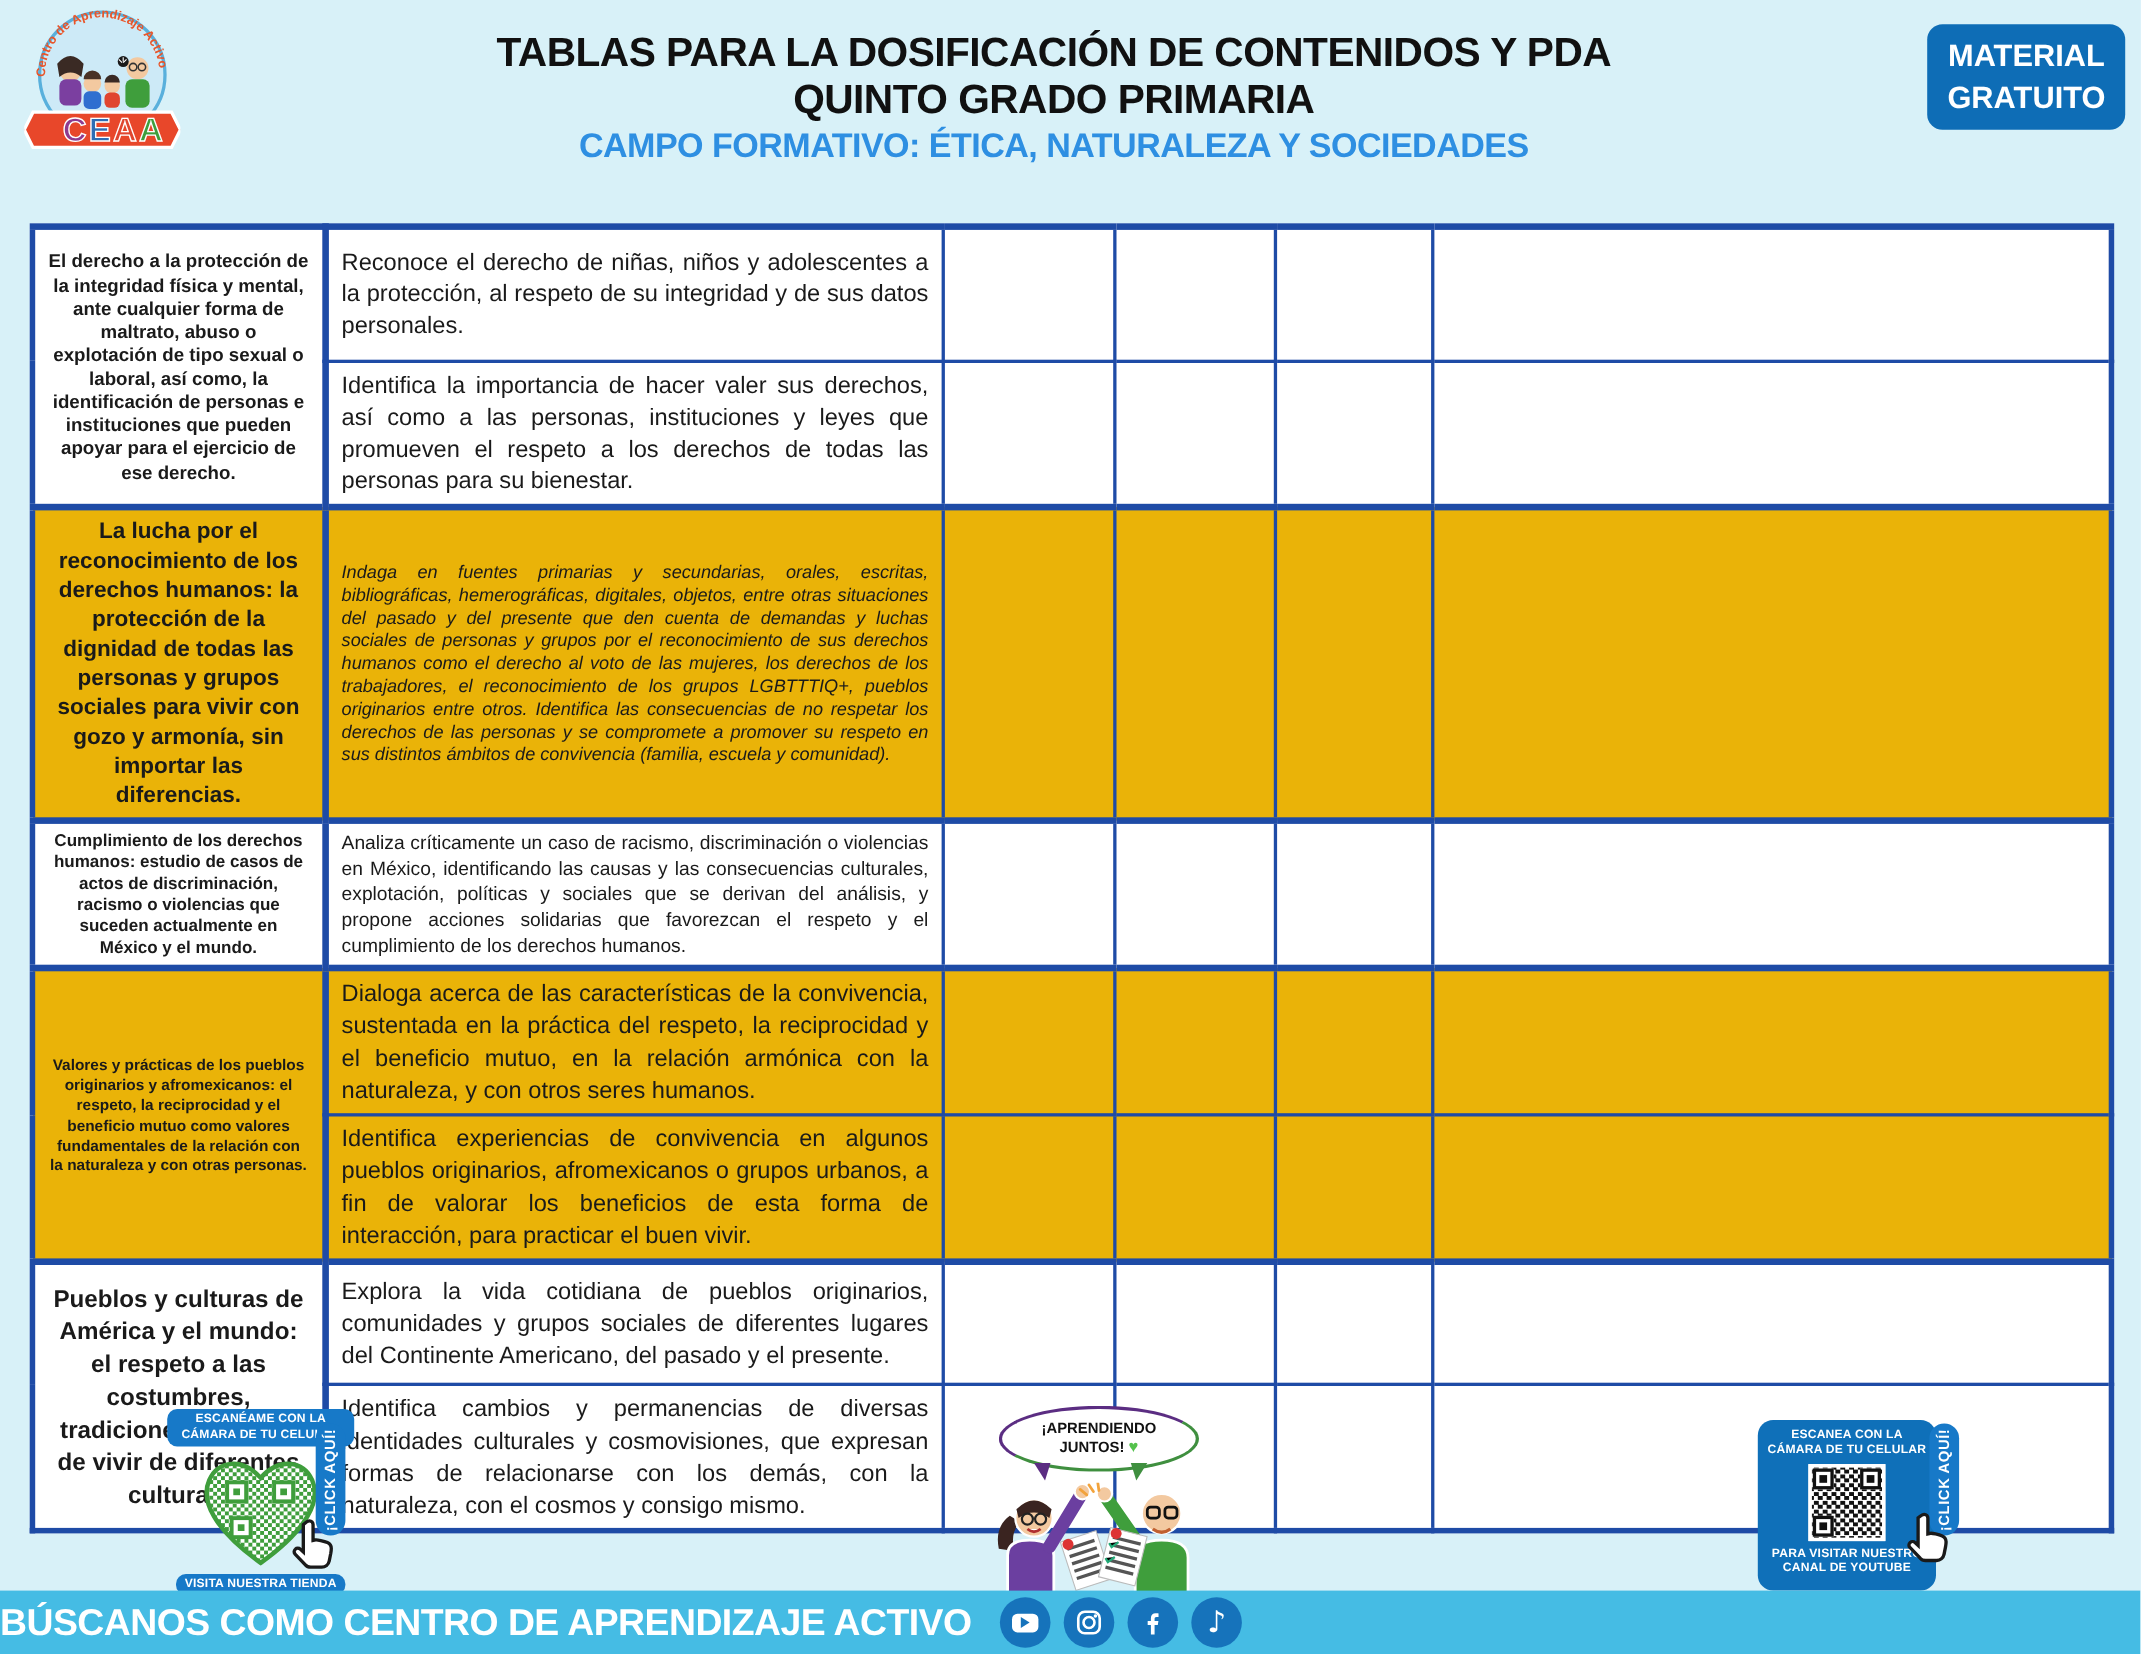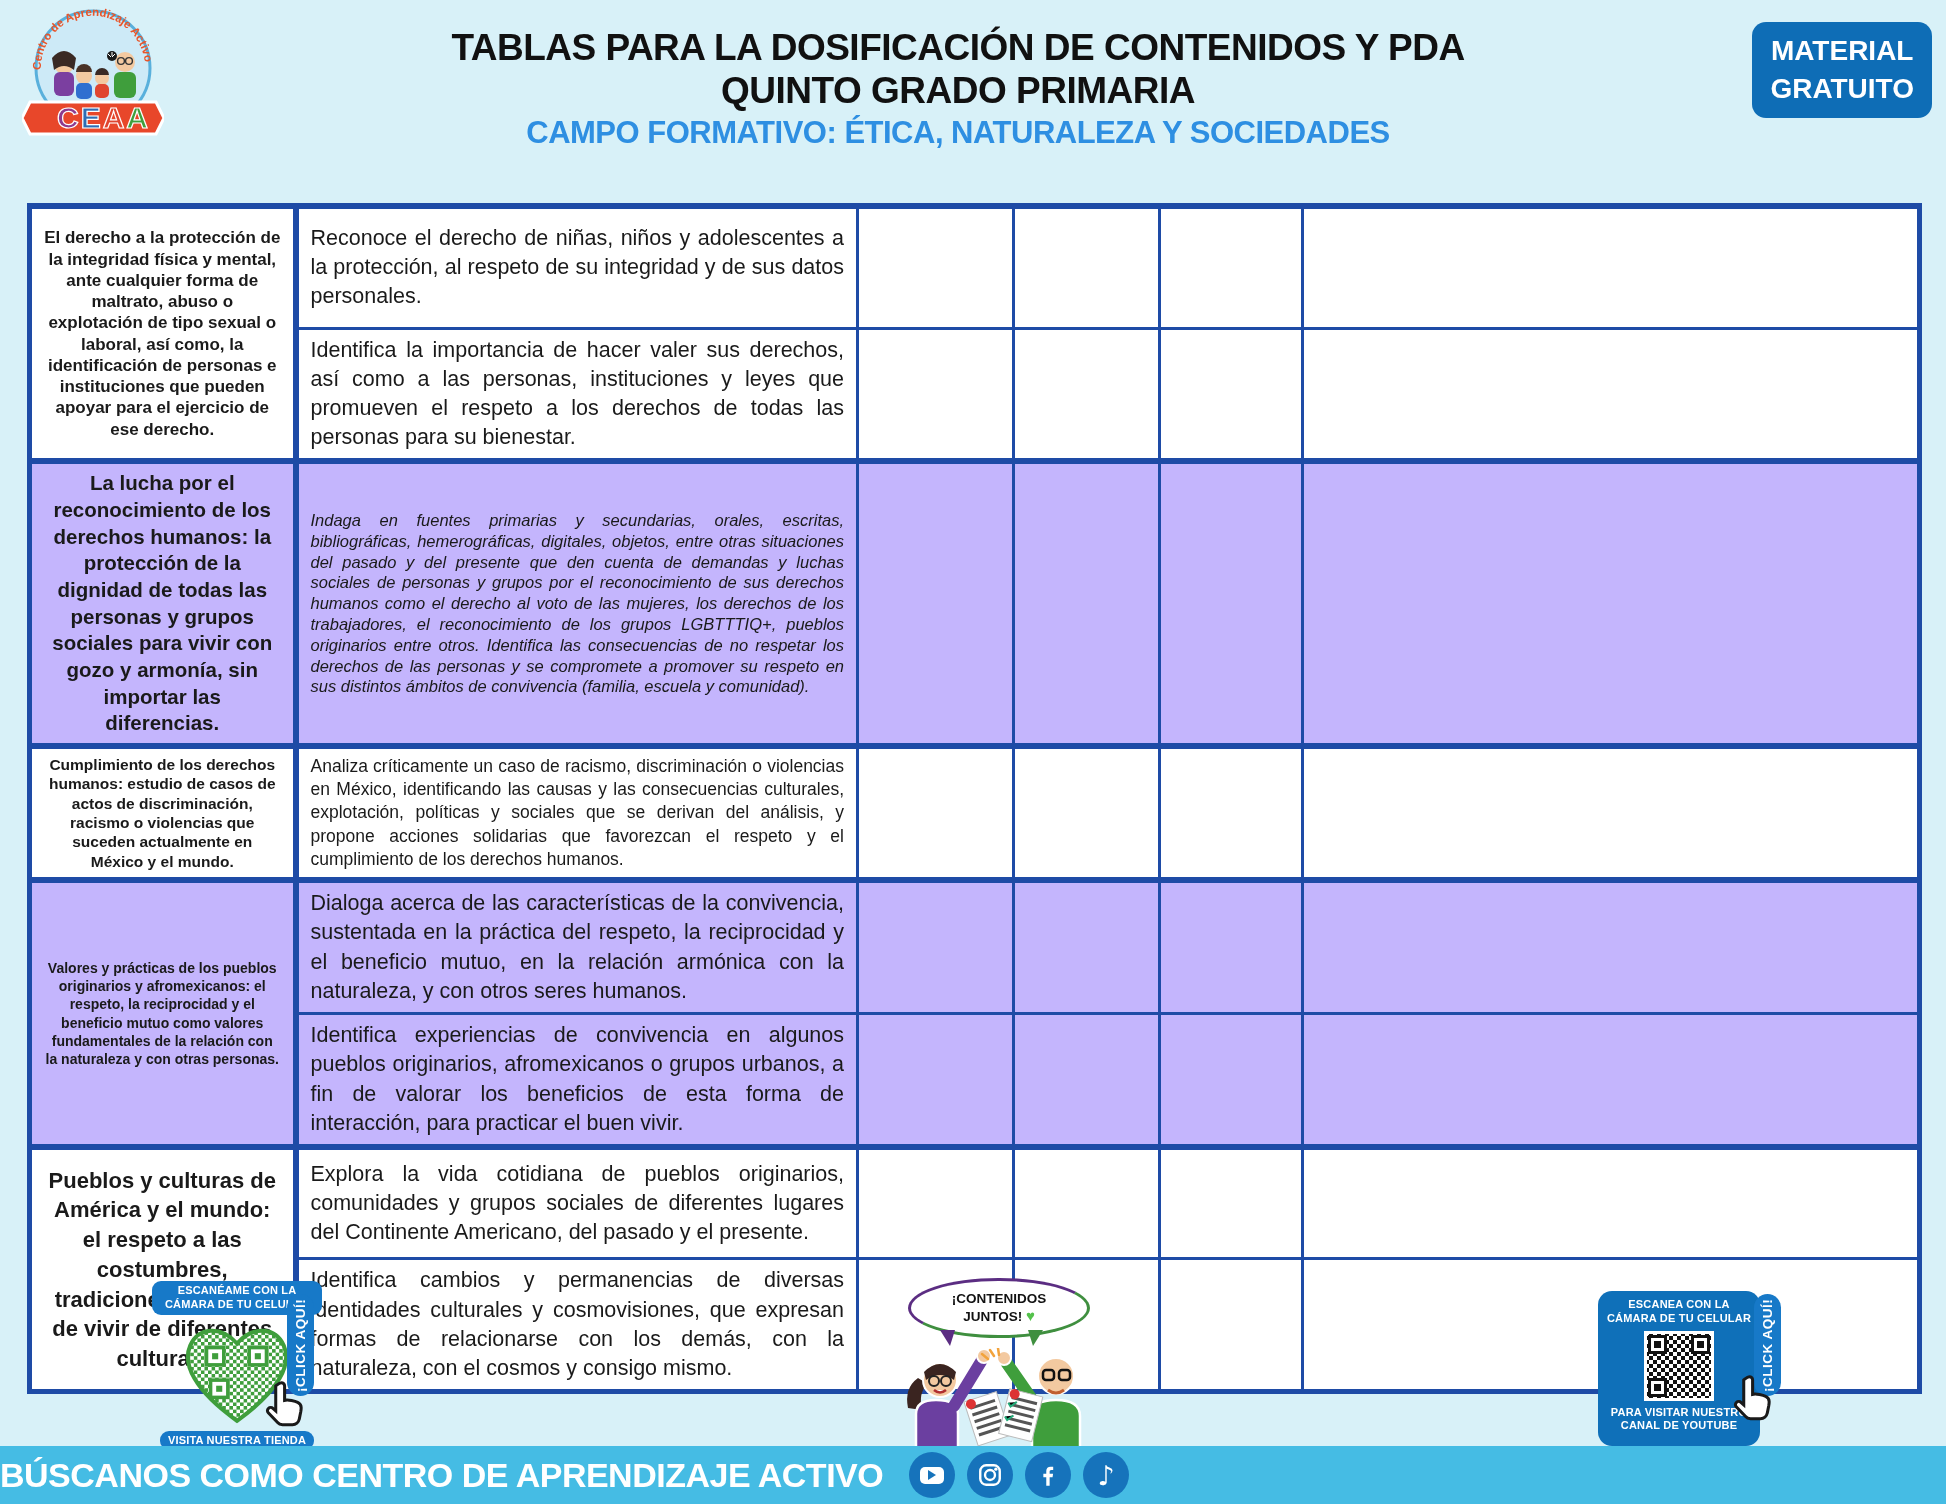--- a/index.html
+++ b/index.html
@@ -22,21 +22,21 @@
   tr.gstart td{border-top-width:6px;}
   td.cont{font-weight:800;text-align:center;border-right-width:6px !important;line-height:1.25;}
   td.pda{text-align:justify;font-size:21.5px;line-height:1.36;padding:8px 16px;}
   td.c-g1{font-size:17px;}
   td.c-g2{font-size:20.5px;line-height:1.3;}
   td.c-g3{font-size:15.5px;}
   td.c-g4{font-size:14px;line-height:1.3;}
   td.c-g5{font-size:22px;line-height:1.35;}
   td.p-g2{font-size:16.5px;line-height:1.26;font-style:italic;}
   td.p-g3{font-size:17.5px;line-height:1.32;}
-  .green{background:#c4b5fd;}
+  .green{background:#eab308;}
 
   
   .pill{background:#1779c8;color:#fff;font-weight:800;border-radius:9px;text-align:center;
         padding:3px 8px;font-size:11px;line-height:1.25;letter-spacing:.2px;}
   .leftqr{position:absolute;left:152px;top:1281px;width:170px;text-align:center;}
   .leftqr .pill{display:inline-block;}
   .heartqr{margin:2px auto 0;display:block;}
   .vpill{position:absolute;background:#1779c8;color:#fff;border-radius:14px;width:27px;
          display:flex;align-items:center;justify-content:center;font-weight:800;font-size:13.5px;
          writing-mode:vertical-rl;transform:rotate(180deg);letter-spacing:.5px;}
@@ -230,21 +230,21 @@
     </svg>
     <div class="pill" style="margin-top:2px">VISITA NUESTRA TIENDA</div>
   </div>
   <div class="vpill left">¡CLICK AQUÍ!</div>
   <svg class="hand left" viewBox="0 0 24 24">
     <path d="M10 2c.8 0 1.4.6 1.4 1.4v6.2l1-.2c.5-.1 3.3.4 4.6 1 .9.4 1.5 1.3 1.5 2.3 0 .6-.1 1.3-.2 1.9l-.6 3c-.3 1.4-1.5 2.4-2.9 2.4h-4.3c-.8 0-1.6-.3-2.1-.9l-4-4.2c-.5-.5-.5-1.4.1-1.9.5-.5 1.4-.5 1.9 0l1.2 1.1V3.4C8.6 2.6 9.2 2 10 2z" fill="#fff" stroke="#1a1a1a" stroke-width="1.3"></path>
   </svg>
 
   <div class="centerart">
     <div class="bubble">
-      <span>¡CONTENIDOS</span><br>
+      <span>¡APRENDIENDO</span><br>
       <span>JUNTOS!</span>
       <span class="heart">♥</span>
     </div>
     <div class="tail l"></div>
     <div class="tail r"></div>
     <svg width="244" height="100" viewBox="0 0 244 100" style="position:absolute;left:0;top:70px">
 
       <path d="M40 30 q-14 10 -10 30 l14 2 q-4 -18 6 -26 Z" fill="#3a2420"></path>
       <circle cx="62" cy="32" r="17" fill="#f3c9a0" stroke="#fff" stroke-width="2"></circle>
       <path d="M46 24 q16 -16 32 0 l-2 8 q-14 -10 -28 0 Z" fill="#3a2420"></path>

